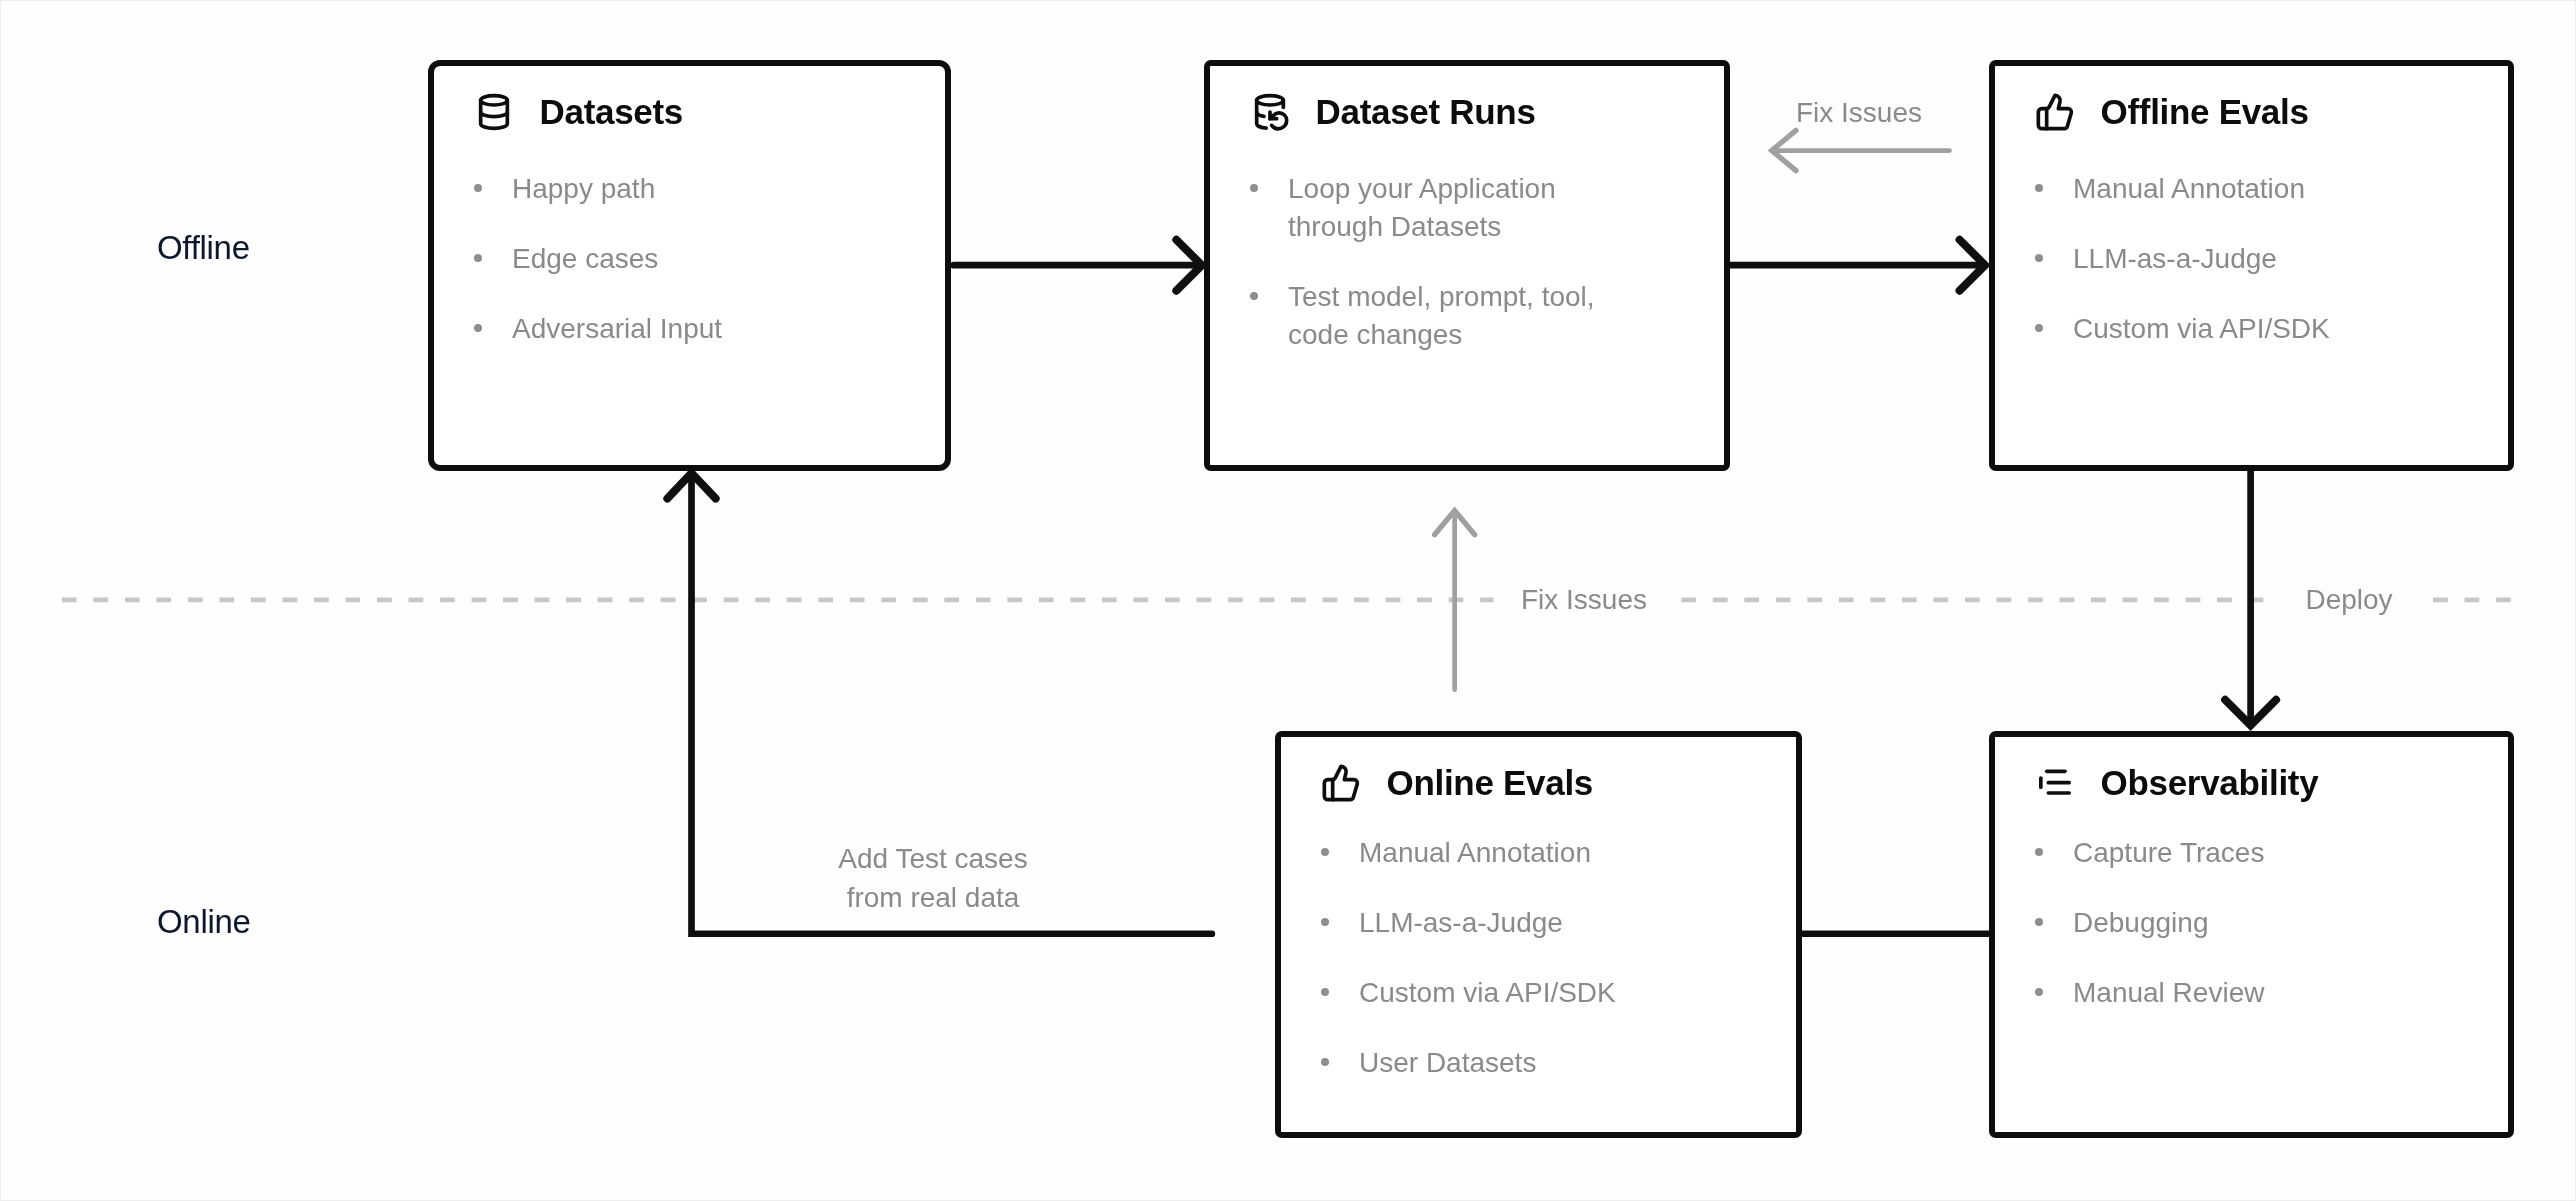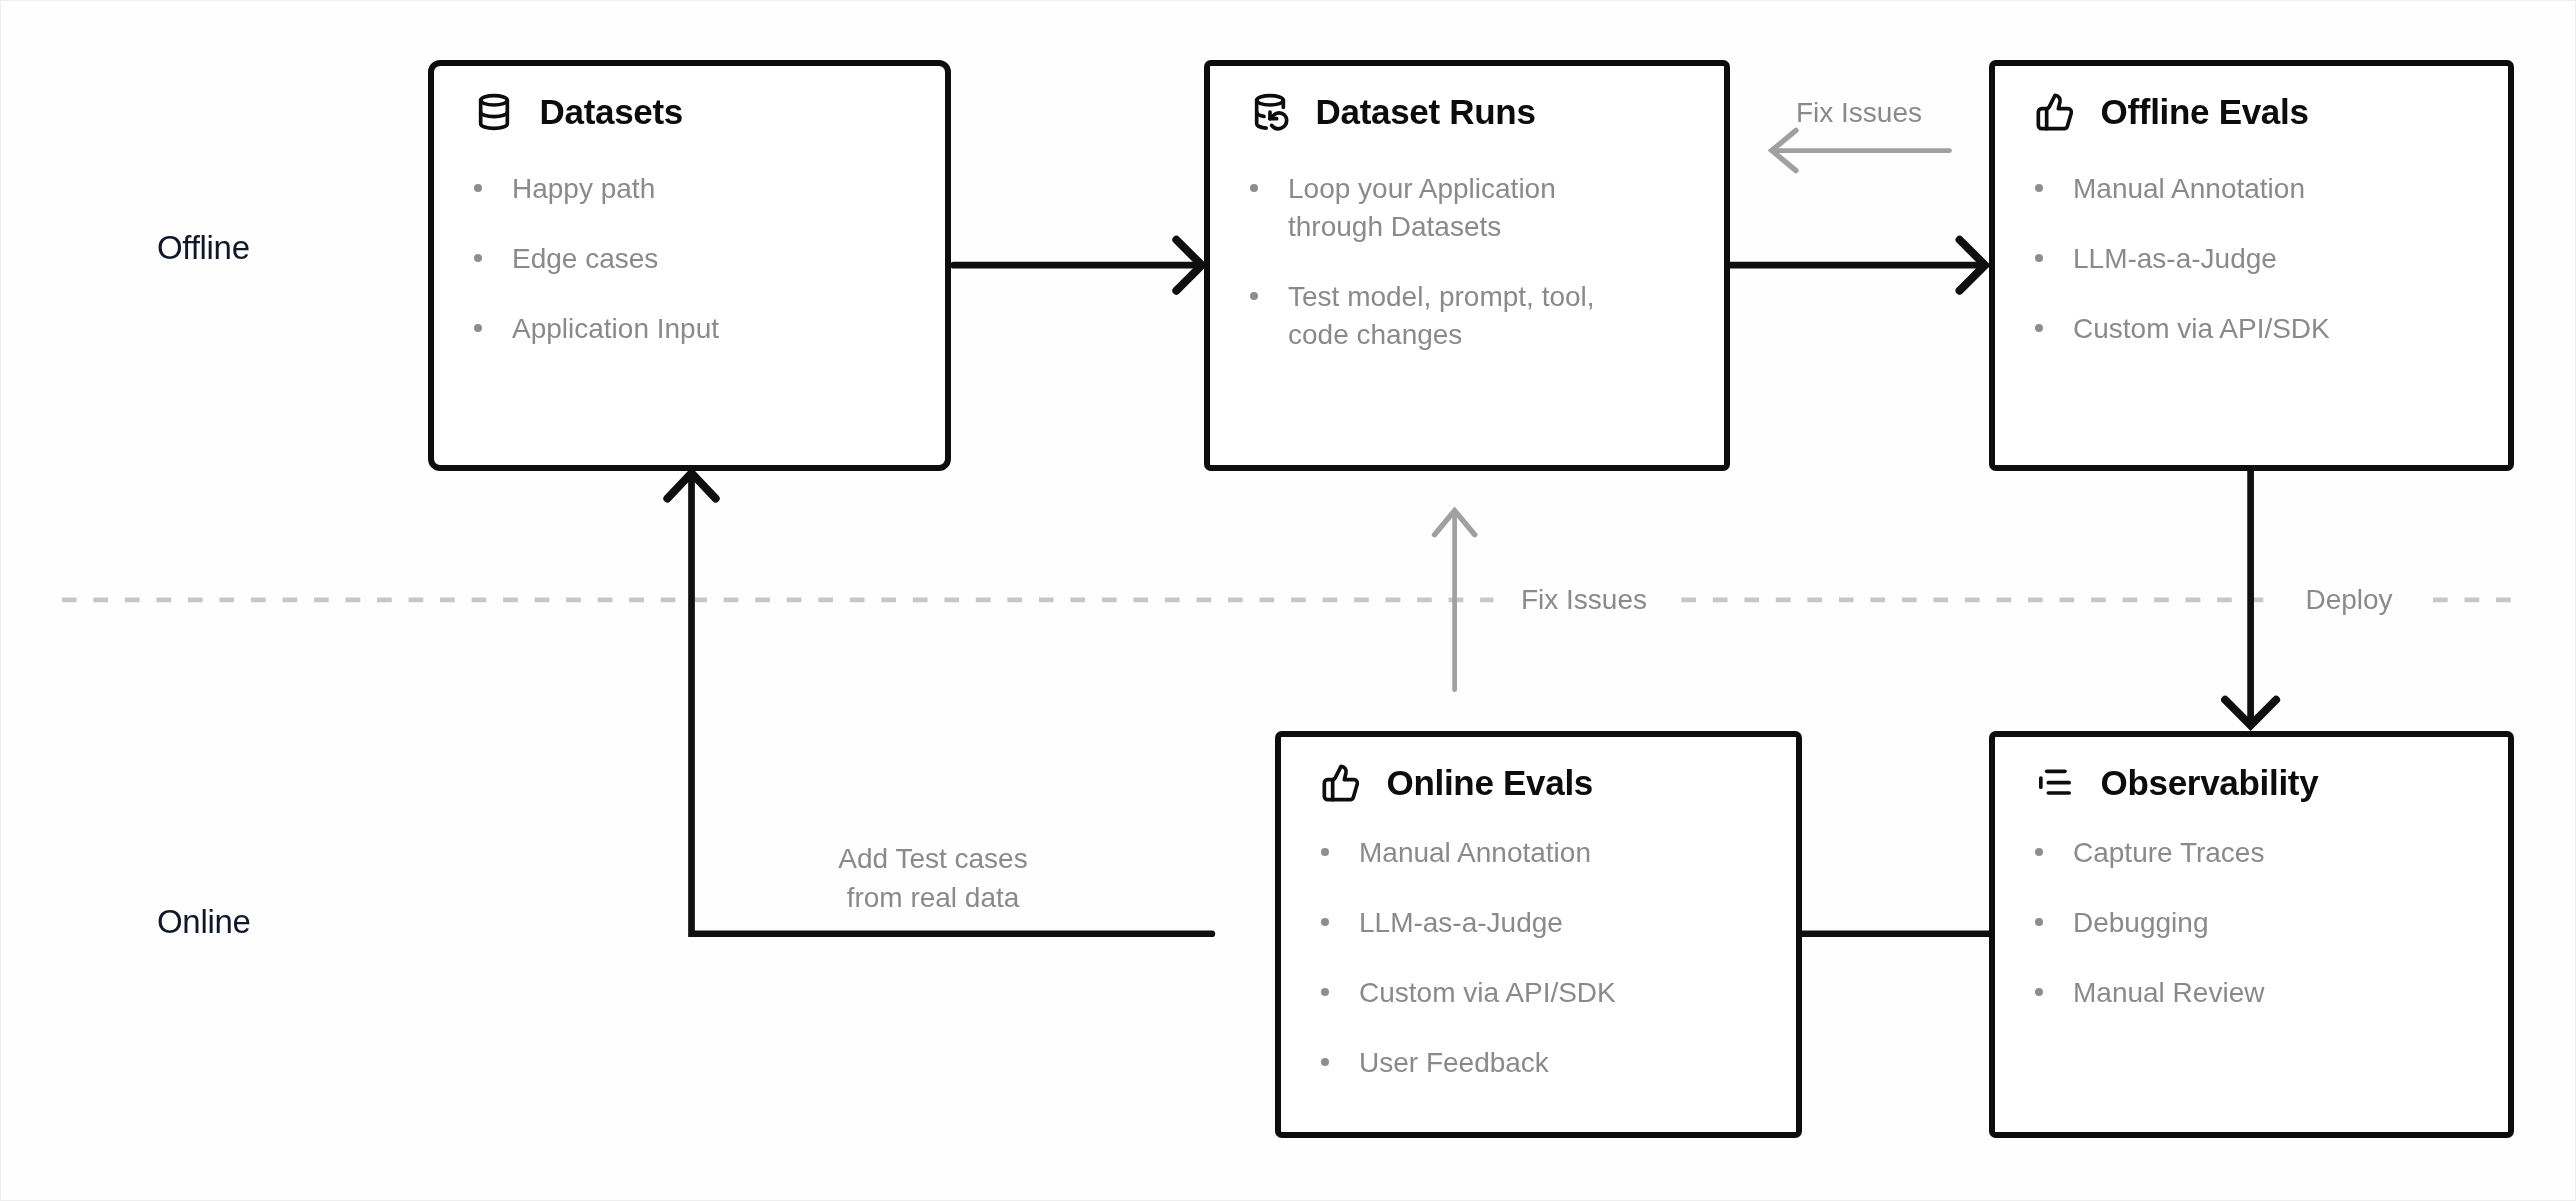--- a/index.html
+++ b/index.html
@@ -109,21 +109,21 @@
       <li>
           <span class="bullet"></span>
           <span class="item-text">Happy path</span>
         </li>
       <li>
           <span class="bullet"></span>
           <span class="item-text">Edge cases</span>
         </li>
       <li>
           <span class="bullet"></span>
-          <span class="item-text">Application Input</span>
+          <span class="item-text">Adversarial Input</span>
         </li>
     </ul>
   </div>
 
   <div class="box row-top" style="left:1203px;top:59px;width:526px;height:411px;">
     <div class="box-header">
       <span class="icon">
         <svg viewBox="0 0 24 24">
           <ellipse cx="12" cy="5" rx="8" ry="2.8"></ellipse>
           <path d="M4 12c0 1.2 1.8 2.25 4.4 2.65"></path>
@@ -191,21 +191,21 @@
       <li>
           <span class="bullet"></span>
           <span class="item-text">LLM-as-a-Judge</span>
         </li>
       <li>
           <span class="bullet"></span>
           <span class="item-text">Custom via API/SDK</span>
         </li>
       <li>
           <span class="bullet"></span>
-          <span class="item-text">User Feedback</span>
+          <span class="item-text">User Datasets</span>
         </li>
     </ul>
   </div>
 
   <div class="box row-bottom" style="left:1988px;top:730px;width:525px;height:407px;">
     <div class="box-header">
       <span class="icon">
         <svg viewBox="0 0 24 24">
           <path d="M7 5h11"></path>
           <path d="M3.5 9v5.5"></path>

